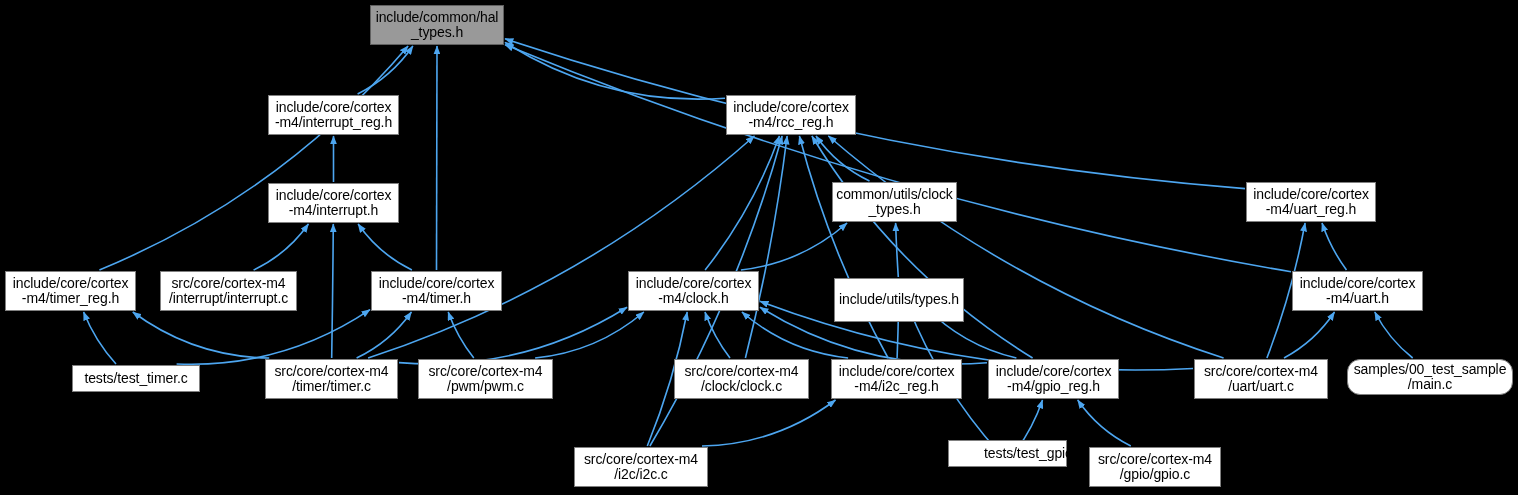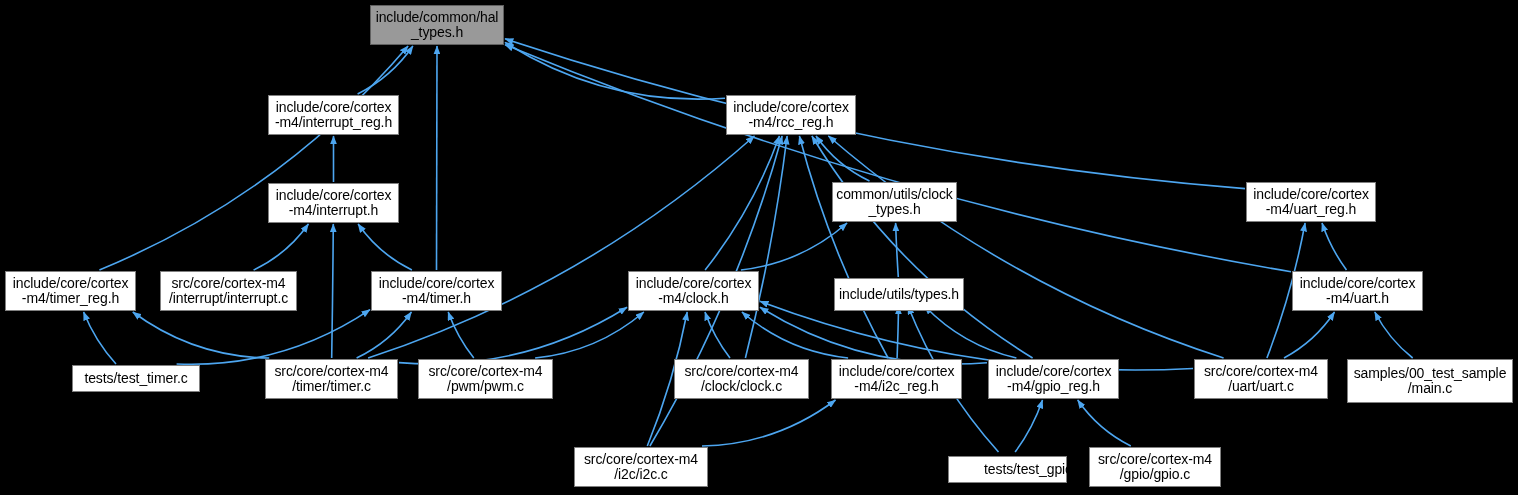--- a/index.html
+++ b/index.html
@@ -118,37 +118,37 @@
       <div class="graph-node" style="left: 268px; top: 183px; width: 131px; height: 40px;"><span class="node-label">include/core/cortex
 -m4/interrupt.h</span></div>
       <div class="graph-node" style="left: 5px; top: 271px; width: 131px; height: 40px;"><span class="node-label">include/core/cortex
 -m4/timer_reg.h</span></div>
       <div class="graph-node" style="left: 160px; top: 271px; width: 137px; height: 40px;"><span class="node-label">src/core/cortex-m4
 /interrupt/interrupt.c</span></div>
       <div class="graph-node" style="left: 371px; top: 271px; width: 131px; height: 40px;"><span class="node-label">include/core/cortex
 -m4/timer.h</span></div>
       <div class="graph-node" style="left: 628px; top: 271px; width: 131px; height: 40px;"><span class="node-label">include/core/cortex
 -m4/clock.h</span></div>
-      <div class="graph-node" style="left: 834px; top: 278px; width: 130px; height: 33px;"><span class="node-label">include/utils/types.h</span></div>
+      <div class="graph-node" style="left: 834px; top: 278px; width: 130px; height: 44px;"><span class="node-label">include/utils/types.h</span></div>
       <div class="graph-node" style="left: 1292px; top: 271px; width: 131px; height: 40px;"><span class="node-label">include/core/cortex
 -m4/uart.h</span></div>
       <div class="graph-node" style="left: 72px; top: 365px; width: 128px; height: 27px;"><span class="node-label">tests/test_timer.c</span></div>
       <div class="graph-node" style="left: 265px; top: 359px; width: 133px; height: 40px;"><span class="node-label">src/core/cortex-m4
 /timer/timer.c</span></div>
       <div class="graph-node" style="left: 418px; top: 359px; width: 135px; height: 40px;"><span class="node-label">src/core/cortex-m4
 /pwm/pwm.c</span></div>
       <div class="graph-node" style="left: 674px; top: 359px; width: 135px; height: 40px;"><span class="node-label">src/core/cortex-m4
 /clock/clock.c</span></div>
       <div class="graph-node" style="left: 831px; top: 359px; width: 131px; height: 40px;"><span class="node-label">include/core/cortex
 -m4/i2c_reg.h</span></div>
       <div class="graph-node" style="left: 988px; top: 359px; width: 131px; height: 40px;"><span class="node-label">include/core/cortex
 -m4/gpio_reg.h</span></div>
       <div class="graph-node" style="left: 1194px; top: 359px; width: 134px; height: 40px;"><span class="node-label">src/core/cortex-m4
 /uart/uart.c</span></div>
-      <div class="graph-node" style="left: 1347px; top: 359px; width: 166px; height: 44px;"><span class="node-label">samples/00_test_sample
+      <div class="graph-node" style="left: 1347px; top: 359px; width: 166px; height: 36px; border-radius: 13px;"><span class="node-label">samples/00_test_sample
 /main.c</span></div>
       <div class="graph-node" style="left: 574px; top: 447px; width: 134px; height: 40px;"><span class="node-label">src/core/cortex-m4
 /i2c/i2c.c</span></div>
-      <div class="graph-node" style="left: 948px; top: 456px; width: 119px; height: 27px; padding-left: 32px;"><span class="node-label">tests/test_gpio.c</span></div>
+      <div class="graph-node" style="left: 948px; top: 440px; width: 119px; height: 27px; padding-left: 32px;"><span class="node-label">tests/test_gpio.c</span></div>
       <div class="graph-node" style="left: 1089px; top: 447px; width: 132px; height: 40px;"><span class="node-label">src/core/cortex-m4
 /gpio/gpio.c</span></div>
     </div>
 </div>
 
 </body></html>

